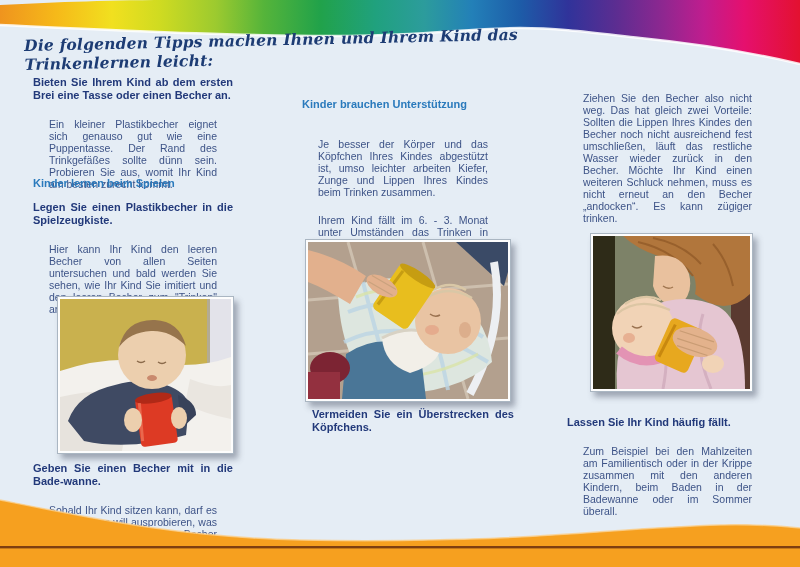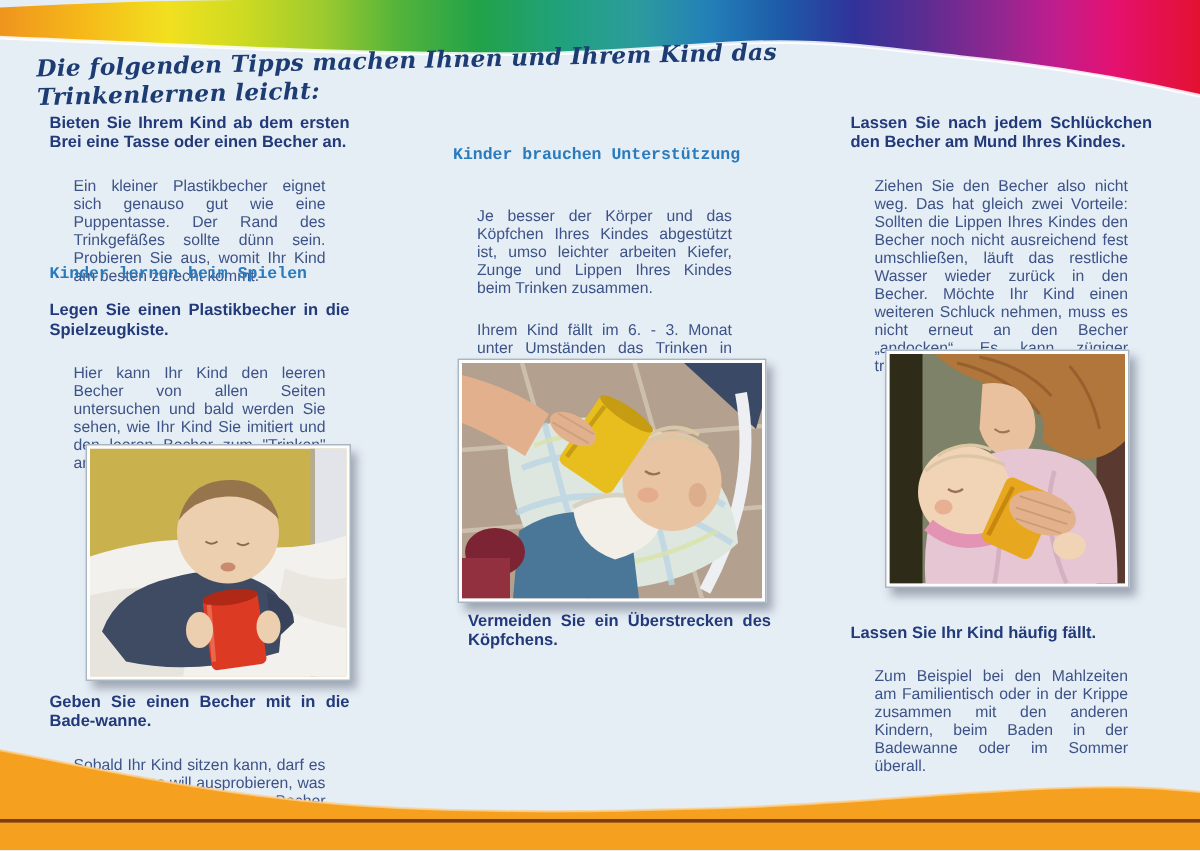--- a/index.html
+++ b/index.html
@@ -26,21 +26,20 @@
     color:#22397a;text-align:justify;
   }
   .tip-body{
     margin:16px;font-size:10.5px;line-height:12px;
     color:#3d5387;text-align:justify;
   }
   .tip-body.last-right{text-align-last:right;}
   .subhead{
     margin:0;font-size:11px;line-height:13px;font-weight:bold;
     color:#2a7abc;
-    font-family:Liberation Mono, monospace;
   }
   .photo{
     position:absolute;margin:0;background:#fdfdfd;padding:2px;
     border:1px solid #aab6c2;
     box-shadow:4px 5px 6px rgba(70,80,100,.45);
   }
   .photo svg{display:block;}
 </style>
 </head>
 <body>
@@ -162,21 +161,20 @@
       </svg>
     </figure>
 
     <div class="block" style="left:312px;top:408px;width:202px">
       <p class="tip-title">Vermeiden Sie ein Überstrecken des Köpfchens.</p>
     </div>
   </section>
 
   <section>
     <div class="block" style="left:567px;top:76px;width:201px">
-      <p class="tip-title">Lassen Sie nach jedem Schlückchen den Becher am Mund Ihres Kindes.</p>
       <p class="tip-body">Ziehen Sie den Becher also nicht weg. Das hat gleich zwei Vorteile: Sollten die Lippen Ihres Kindes den Becher noch nicht ausreichend fest umschließen, läuft das restliche Wasser wieder zurück in den Becher. Möchte Ihr Kind einen weiteren Schluck nehmen, muss es nicht erneut an den Becher „andocken“. Es kann zügiger trinken.</p>
     </div>
 
     <figure class="photo" style="left:590px;top:233px" aria-label="Mutter hält ihr Baby beim Trinken aus einem gelben Becher">
       <svg width="157" height="153" viewBox="0 0 157 153">
         <rect width="157" height="153" fill="#7d8268"></rect>
         <rect width="22" height="153" fill="#2e2b18"></rect>
         <rect x="138" width="19" height="153" fill="#5a3a30"></rect>
         <path d="M30,0 L157,0 L157,58 Q132,82 102,58 Q108,30 72,22 Q46,15 30,0 Z" fill="#b1763c"></path>
         <path d="M45,6 Q80,14 100,40 M120,8 Q135,25 140,50 M60,2 Q90,8 108,28" stroke="#98602c" stroke-width="2" fill="none"></path>

